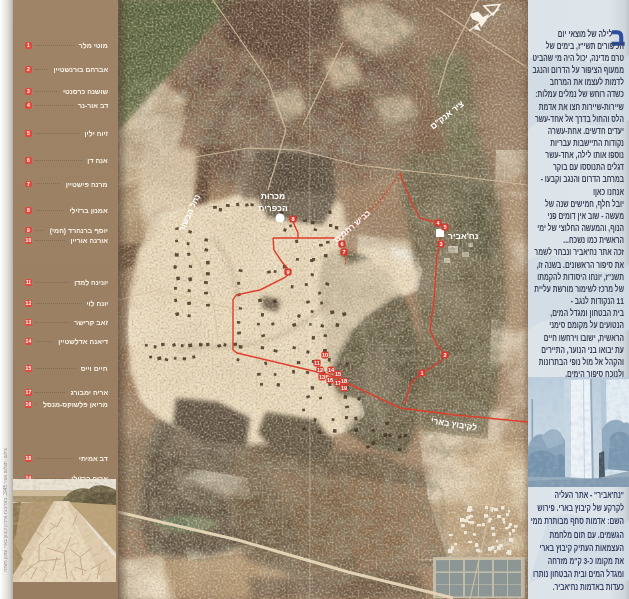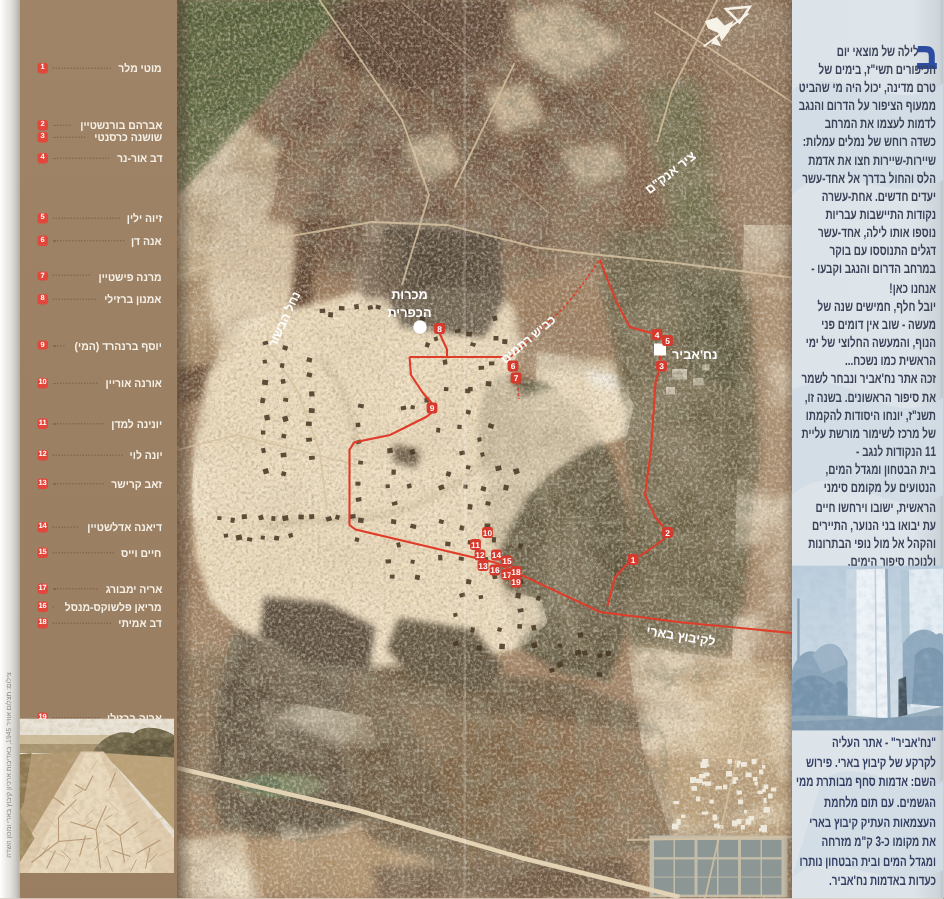--- a/index.html
+++ b/index.html
@@ -22,69 +22,69 @@
 <div class="abs" style="left:13px;top:0;width:105px;height:599px;background:linear-gradient(180deg,#a08468 0%,#9c8064 50%,#9a7e62 100%);"></div>
 
 <div class="abs" id="names" style="left:13px;top:0;width:93px;height:599px;">
 
 <div class="row" style="top:41.3px">
         <span class="num">1</span>
         <span class="lead"></span>
         <span class="nm">מוטי מלר</span>
       </div>
 
-<div class="row" style="top:79px">
+<div class="row" style="top:65px">
         <span class="num">2</span>
         <span class="lead"></span>
         <span class="nm">אברהם בורנשטיין</span>
       </div>
 
 <div class="row" style="top:87.5px">
         <span class="num">3</span>
         <span class="lead"></span>
         <span class="nm">שושנה כרסנטי</span>
       </div>
 
 <div class="row" style="top:101px">
         <span class="num">4</span>
         <span class="lead"></span>
         <span class="nm">דב אור-נר</span>
       </div>
 
-<div class="row" style="top:141px">
+<div class="row" style="top:129px">
         <span class="num">5</span>
         <span class="lead"></span>
         <span class="nm">זיוה ילין</span>
       </div>
 
 <div class="row" style="top:156.7px">
         <span class="num">6</span>
         <span class="lead"></span>
         <span class="nm">אנה דן</span>
       </div>
 
 <div class="row" style="top:179.8px">
         <span class="num">7</span>
         <span class="lead"></span>
         <span class="nm">מרנה פישטיין</span>
       </div>
 
-<div class="row" style="top:195px">
+<div class="row" style="top:206px">
         <span class="num">8</span>
         <span class="lead"></span>
         <span class="nm">אמנון ברזילי</span>
       </div>
 
 <div class="row" style="top:225.9px">
         <span class="num">9</span>
         <span class="lead"></span>
         <span class="nm">יוסף ברנהרד (המי)</span>
       </div>
 
-<div class="row" style="top:251px">
+<div class="row" style="top:236px">
         <span class="num">10</span>
         <span class="lead"></span>
         <span class="nm">אורנה אוריין</span>
       </div>
 
 <div class="row" style="top:278px">
         <span class="num">11</span>
         <span class="lead"></span>
         <span class="nm">יונינה למדן</span>
       </div>
@@ -94,21 +94,21 @@
         <span class="lead"></span>
         <span class="nm">יונה לוי</span>
       </div>
 
 <div class="row" style="top:318.3px">
         <span class="num">13</span>
         <span class="lead"></span>
         <span class="nm">זאב קרישר</span>
       </div>
 
-<div class="row" style="top:347px">
+<div class="row" style="top:337px">
         <span class="num">14</span>
         <span class="lead"></span>
         <span class="nm">דיאנה אדלשטיין</span>
       </div>
 
 <div class="row" style="top:364.4px">
         <span class="num">15</span>
         <span class="lead"></span>
         <span class="nm">חיים וייס</span>
       </div>
@@ -118,21 +118,21 @@
         <span class="lead"></span>
         <span class="nm">מריאן פלשוקס-מנסל</span>
       </div>
 
 <div class="row" style="top:388px">
         <span class="num">17</span>
         <span class="lead"></span>
         <span class="nm">אריה ימבורג</span>
       </div>
 
-<div class="row" style="top:411px">
+<div class="row" style="top:454px">
         <span class="num">18</span>
         <span class="lead"></span>
         <span class="nm">דב אמיתי</span>
       </div>
 
 <div class="row" style="top:474px">
         <span class="num">19</span>
         <span class="lead"></span>
         <span class="nm">אריה ברזילי</span>
       </div>

